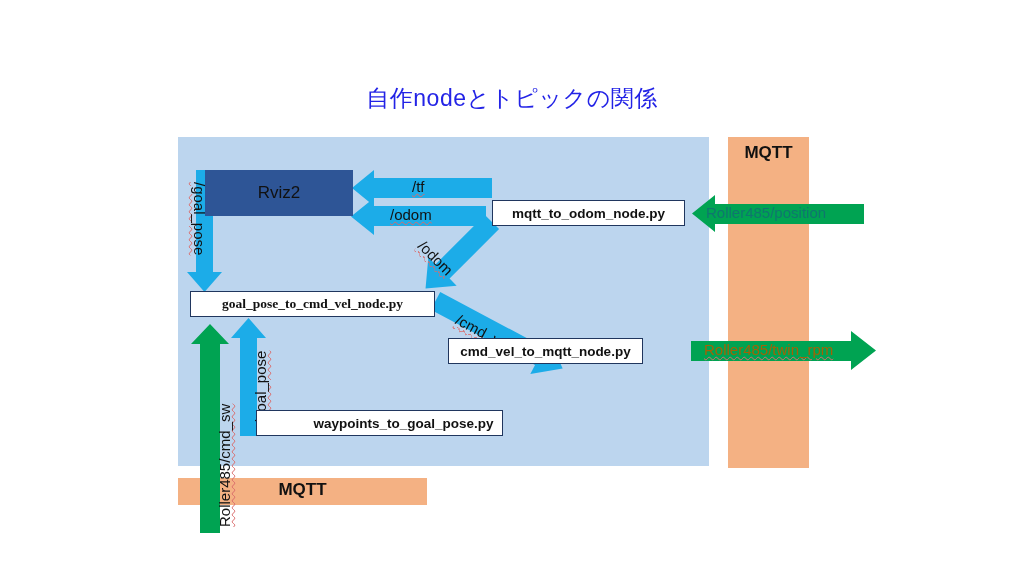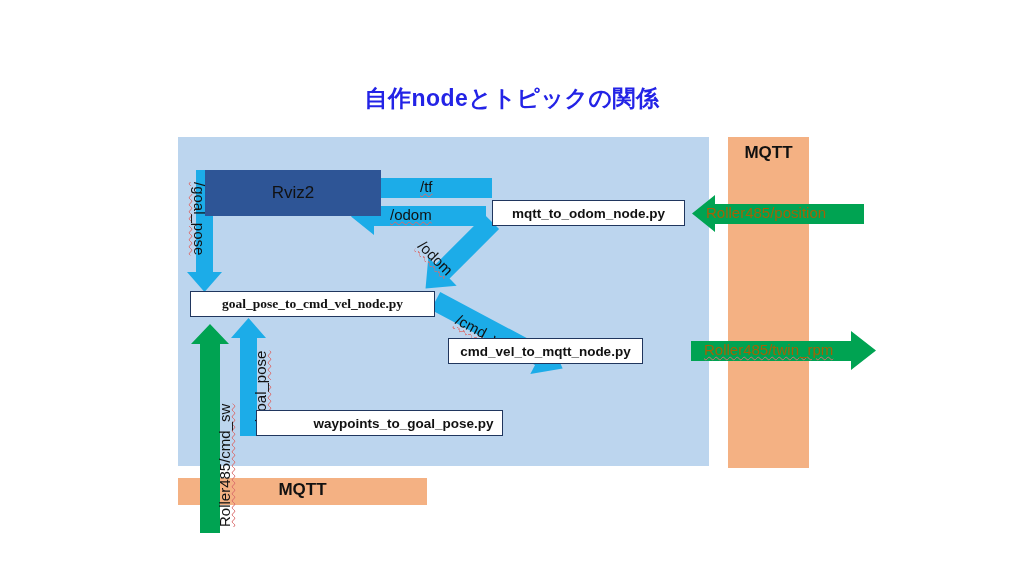--- a/index.html
+++ b/index.html
@@ -19,21 +19,21 @@
   }
 
   
   .title {
     position: absolute;
     left: 0;
     top: 83px;
     width: 1024px;
     text-align: center;
     font-size: 23px;
-    font-weight: bold;
+    font-weight: normal;
     color: #2323E6;
     letter-spacing: 0.5px;
   }
 
   
   .ros2-panel {
     position: absolute;
     left: 178px;
     top: 137px;
     width: 531px;
@@ -85,21 +85,21 @@
     font-size: 17px;
     font-weight: bold;
     color: #111111;
   }
 
   
   .rviz-box {
     position: absolute;
     left: 205px;
     top: 170px;
-    width: 176px;
+    width: 148px;
     height: 46px;
     background: #2E5596;
     display: flex;
     align-items: center;
     justify-content: center;
   }
   .rviz-label {
     font-size: 17px;
     font-weight: normal;
     color: #111111;
@@ -213,41 +213,41 @@
 
     <g>
       <polygon fill="#00A352" points="200,533 220,533 220,344 229,344 210,324 191,344 200,344"></polygon>
     </g>
   </svg>
 
   <div class="arrow-label vert-down" style="left:208px; top:182px;">
     <span class="underline-wavy">/goal_pose</span>
   </div>
 
-  <div class="arrow-label" style="left:412px; top:178px;margin-left:8px;">
+  <div class="arrow-label" style="left:412px; top:178px;">
     <span class="underline-wavy">/tf</span>
   </div>
 
   <div class="arrow-label" style="left:390px; top:206px;">
     <span class="underline-wavy">/odom</span>
   </div>
 
   <div class="arrow-label diag-down" style="left:427px; top:237px;">
     <span class="underline-wavy">/odom</span>
   </div>
 
   <div class="arrow-label" style="left:461px; top:311px; transform:rotate(28deg); transform-origin:left top;">
     <span class="underline-wavy">/cmd_vel</span>
   </div>
 
   <div class="arrow-label vert-up" style="left:252px; top:424px;">
     <span class="underline-wavy">/goal_pose</span>
   </div>
 
-  <div class="arrow-label" style="left:706px; top:204px; color:#a16207;">
+  <div class="arrow-label" style="left:706px; top:204px; color:#0f766e;">
     <span>Roller485/position</span>
   </div>
 
   <div class="arrow-label" style="left:704px; top:341px; color:#a16207;">
     <span class="underline-wavy">Roller485/twin_rpm</span>
   </div>
 
   <div class="arrow-label vert-up" style="left:216px; top:527px;">
     <span class="underline-wavy">Roller485/cmd_sw</span>
   </div>

